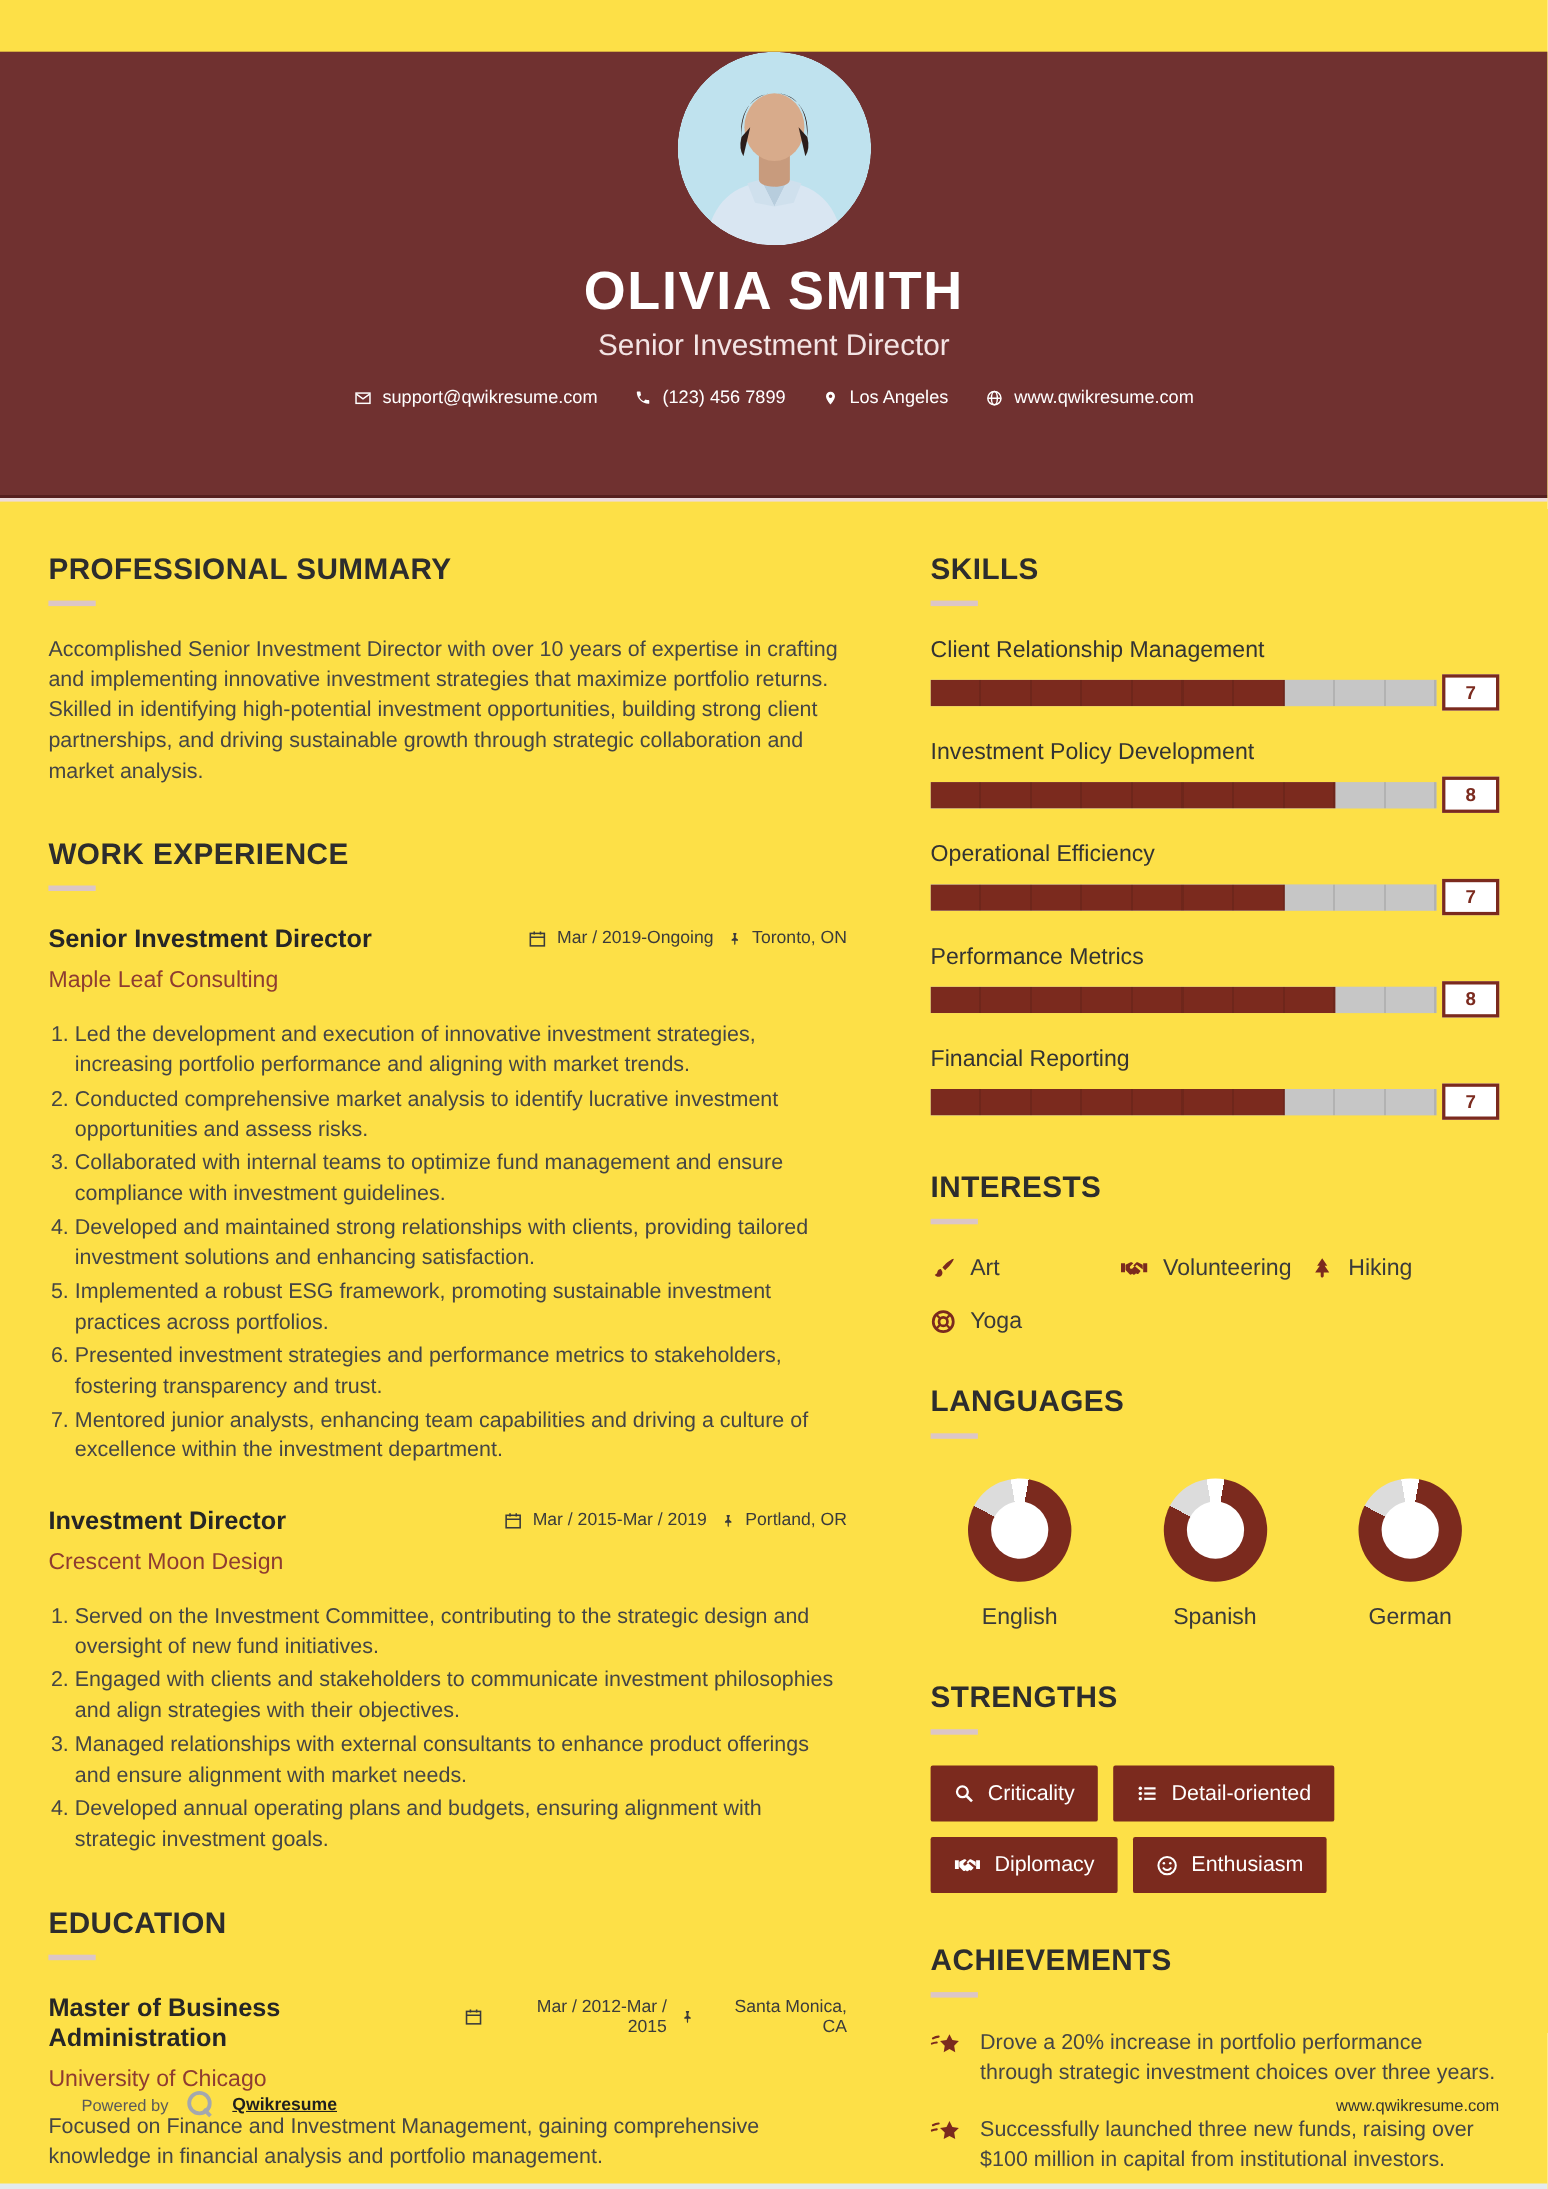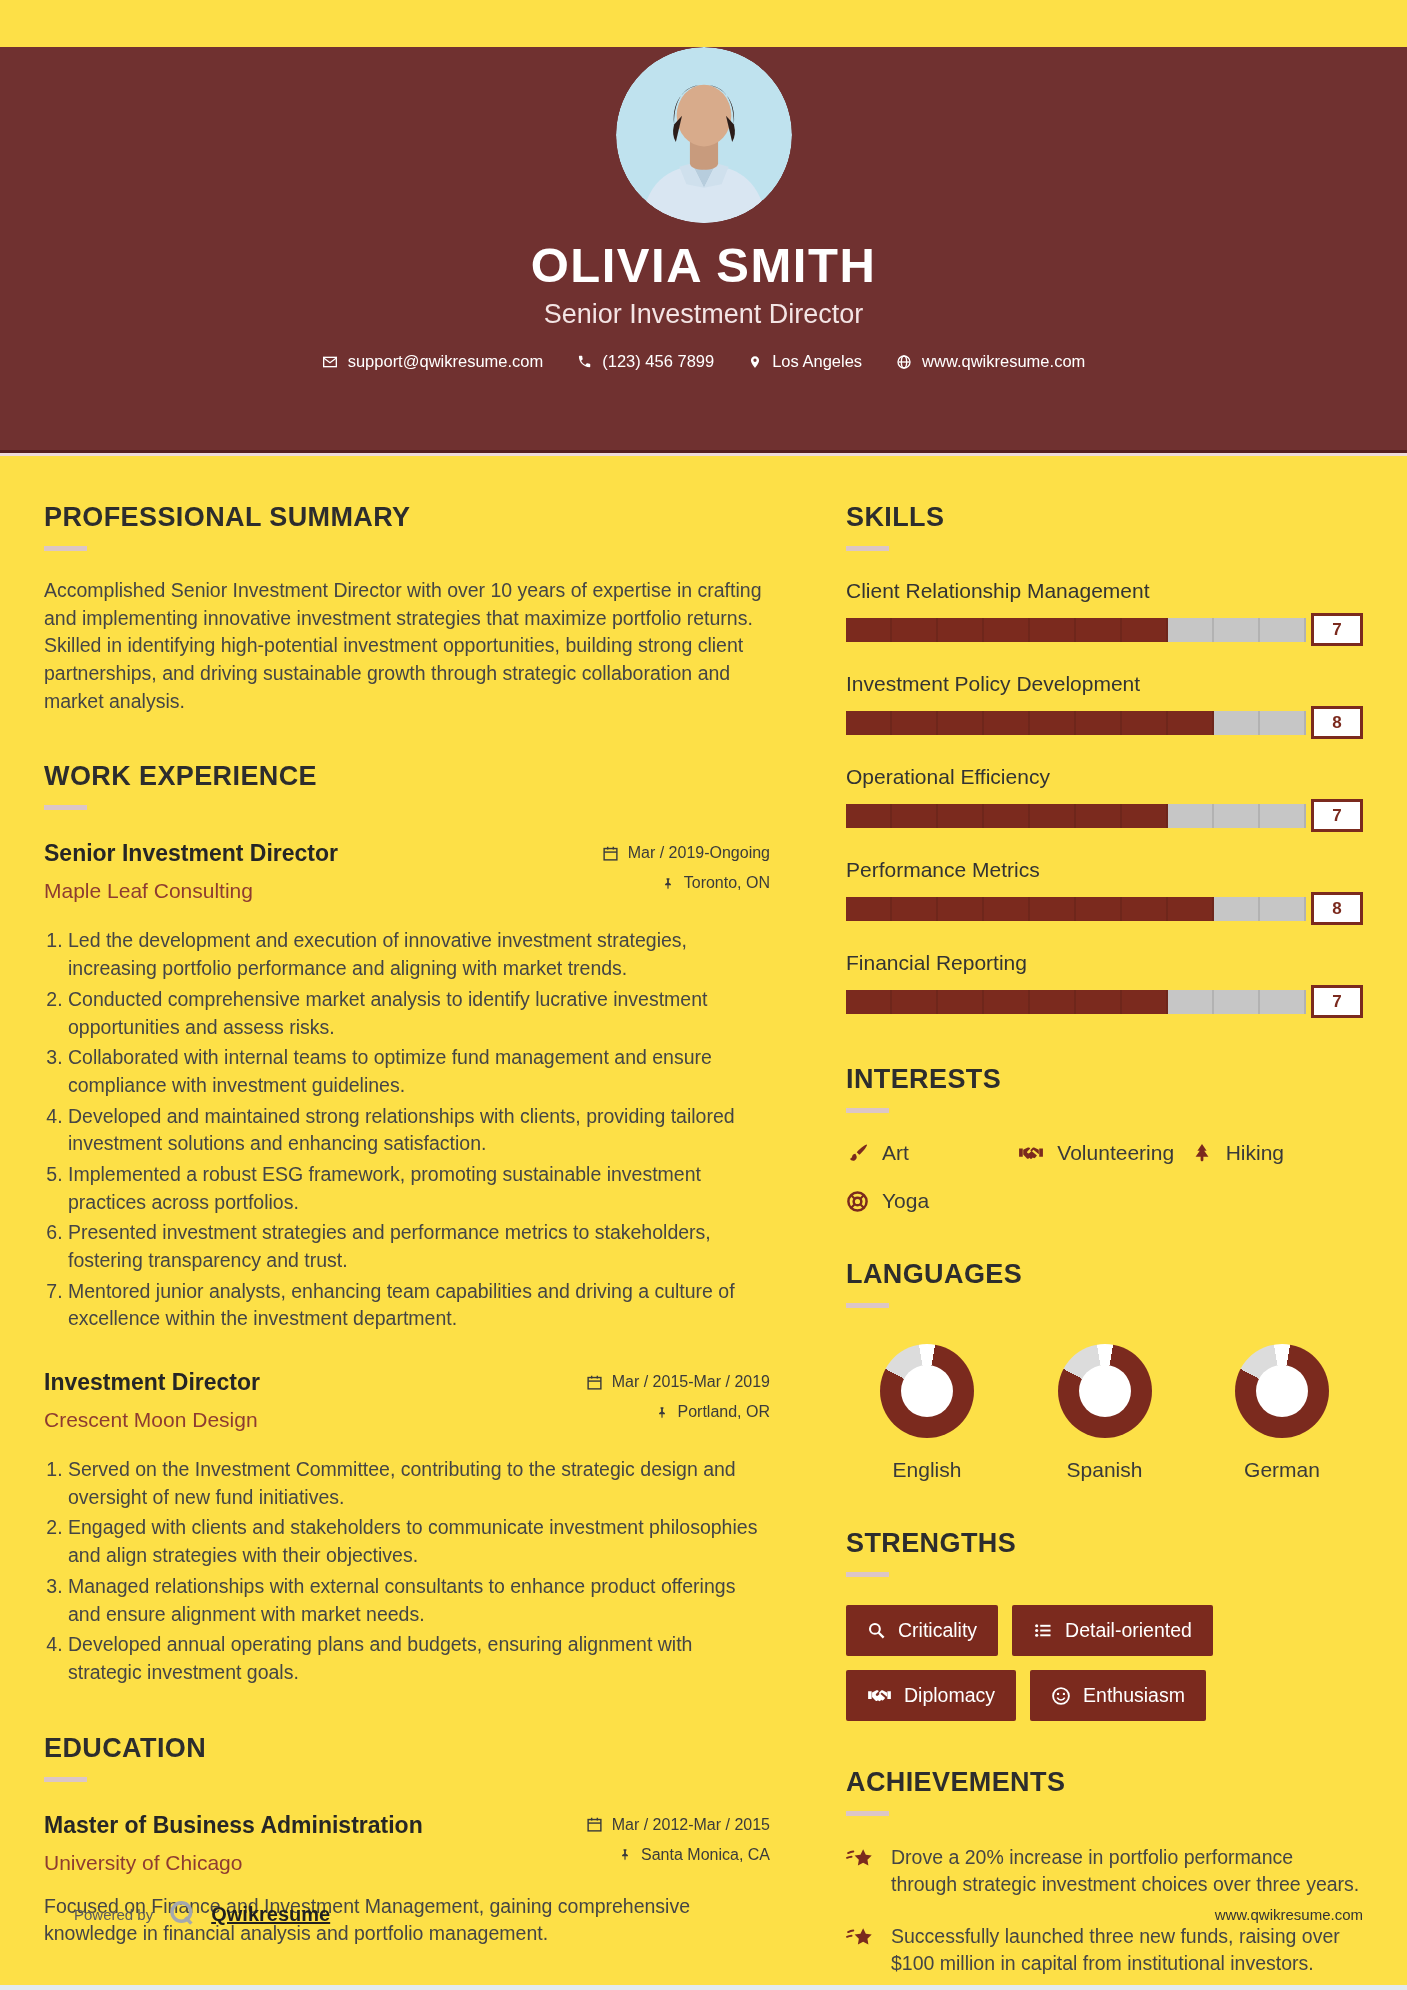--- a/index.html
+++ b/index.html
@@ -43,21 +43,21 @@
   .section { margin-bottom: 46px; }
 
   .body-text { font-size: 19.5px; line-height: 1.42; color: #454545; margin-top: 26px; }
 
   
   .job { margin-top: 30px; }
   .job + .job { margin-top: 36px; }
   .job-head { display: flex; justify-content: space-between; align-items: flex-start; }
   .job-title { font-size: 23px; font-weight: bold; color: #262626; }
   .job-company { font-size: 21px; color: #8e3c31; margin-top: 12px; }
-  .job-meta { text-align: right; display: flex; flex-direction: column; gap: 12px; margin-top: 4px; }
+  .job-meta { text-align: right; display: flex; flex-direction: row; gap: 12px; margin-top: 4px; }
   .meta-line { display: flex; justify-content: flex-end; align-items: center; gap: 9px; font-size: 16px; color: #3b3b3b; }
   .bullets { margin-top: 24px; padding-left: 24px; }
   .bullets li { font-size: 19.5px; line-height: 1.42; color: #454545; margin-bottom: 3px; }
 
   .edu-desc { margin-top: 18px; }
 
   
   .skill-item { margin-bottom: 26px; }
   .skill-name { font-size: 21px; color: #333; margin-bottom: 10px; }
   .skill-row { display: flex; align-items: center; }
@@ -105,21 +105,21 @@
   .ach-item svg { flex: none; margin-top: 2px; }
   .ach-text { font-size: 19.5px; line-height: 1.4; color: #454545; }
 
   
   .footer {
     position: absolute; left: 74px; right: 44px; bottom: 60px;
     display: flex; justify-content: space-between; align-items: center;
   }
   .footer-left { display: flex; align-items: center; gap: 13px; }
   .powered-by { font-size: 15px; color: #5a5a5a; }
-  .brand-link { font-size: 20px; color: #1f1f1f; font-weight: bold; text-decoration: underline; cursor: pointer; }
+  .brand-link { font-size: 16px; color: #1f1f1f; font-weight: bold; text-decoration: underline; cursor: pointer; }
   .footer-site { font-size: 15px; color: #333; }
   .page-edge { position: absolute; left: 0; right: 0; bottom: 0; height: 5px; background: #e3ebee; }
 </style>
 </head>
 <body>
 
 <div class="page">
 
   <div class="header">
     <span class="avatar">

